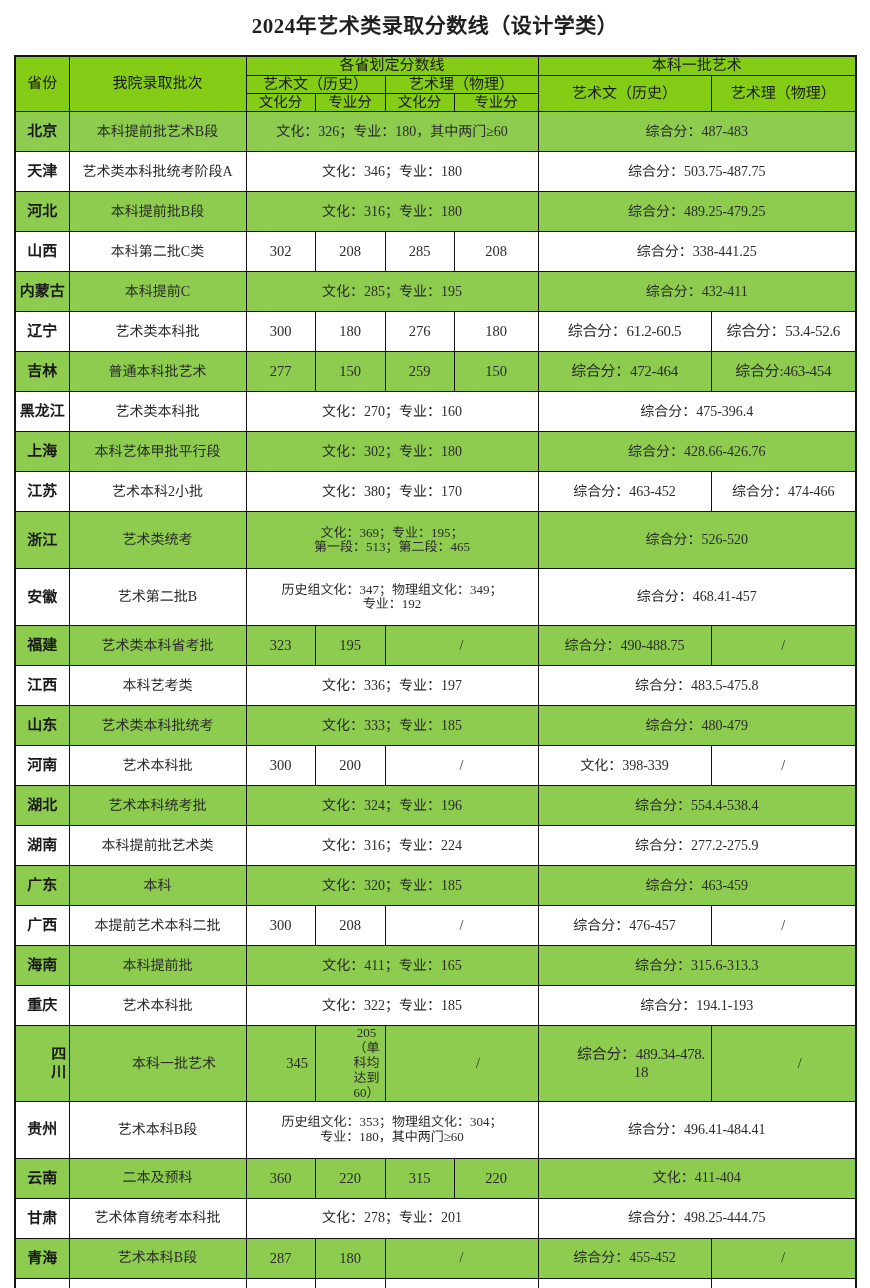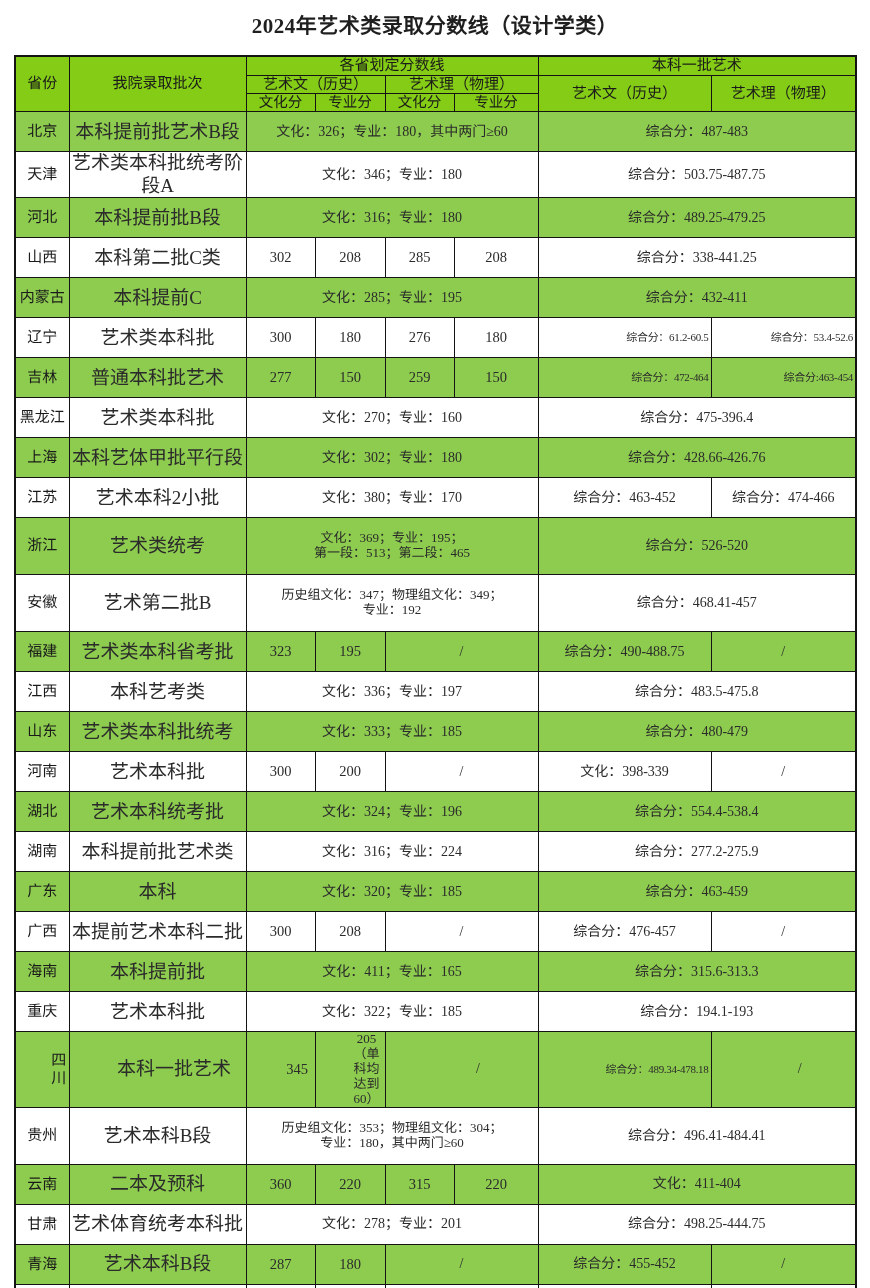--- a/index.html
+++ b/index.html
@@ -53,34 +53,34 @@
   thead td.sub{
     font-size:14.5px;
   }
   
   tbody td{
     font-size:14px;
     height:39px;
     color:#2b2b2b;
   }
   tbody td.prov{
-    font-weight:normal;
+    font-weight:bold;
     font-size:15px;
     color:#1a1a1a;
   }
   tbody tr.green td{
     background:#8dcc4e;
   }
   tbody tr.white td{
     background:#ffffff;
   }
-  tbody td.batch{ font-size:19px; }
+  tbody td.batch{ font-size:14px; }
   tbody td.num{ font-size:14.5px;margin-left:32px; }
   tbody td.small{ font-size:13px; line-height:1.15; }
-  tbody td.tiny{ font-size:11px; letter-spacing:-0.3px;text-align:right; }
+  tbody td.tiny{ font-size:15px; letter-spacing:-0.3px; }
   tbody tr.tall td{height:56px;}
   tbody tr.tall3 td{height:74px;padding-left:35px;}
   col.c-prov{width:54px;}
   col.c-batch{width:177px;}
   col.c-w1{width:69px;}
   col.c-w2{width:70px;}
   col.c-l1{width:69px;}
   col.c-l2{width:84px;}
   col.c-r1{width:173px;}
   col.c-r2{width:145px;}

